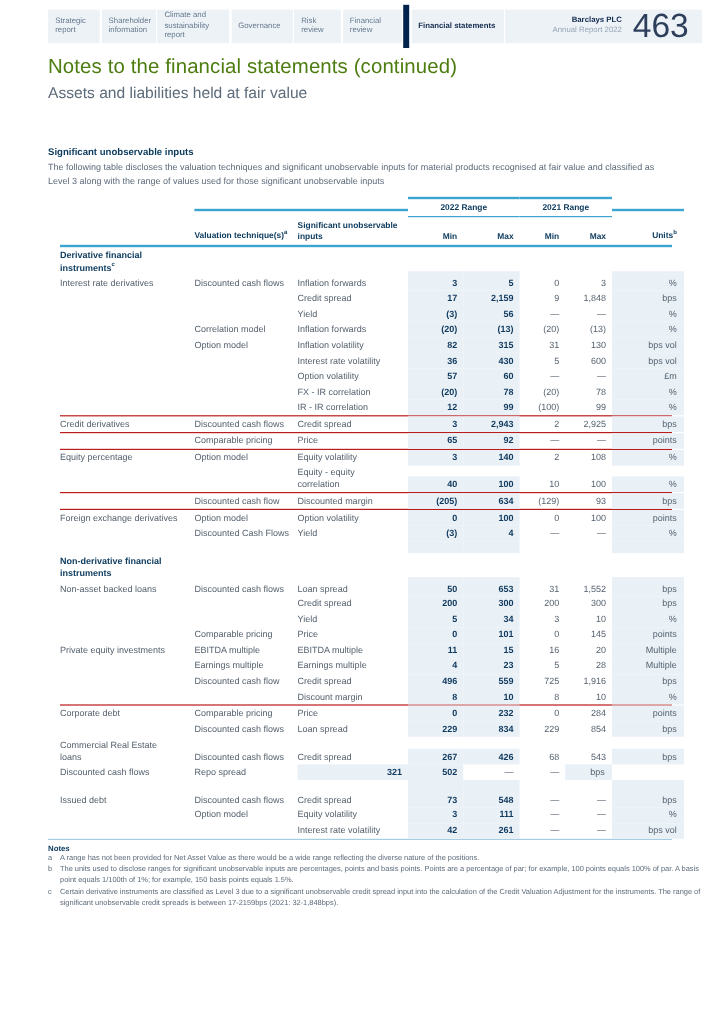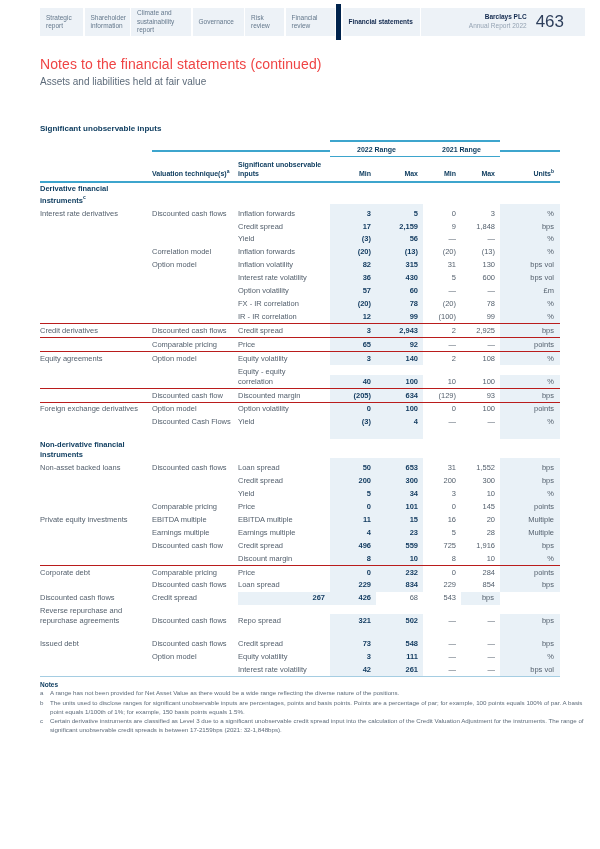--- a/index.html
+++ b/index.html
@@ -11,31 +11,31 @@
   .tab { background:#edf2f7; font-size:6.5px; line-height:1.3; color:#64788c;
          display:flex; align-items:center; padding:0 6px; }
   .tab.t0{width:43px}.tab.t1{width:45px}.tab.t2{width:60px}.tab.t3{width:51px}
   .tab.t4{width:39px}.tab.t5{width:49px}.tab.t6{width:77px}
   .tab.active { color:#12294e; font-weight:bold; }
   .accentbar { width:5px; background:#00234d; position:relative; top:-4px; height:36px; flex-shrink:0; }
   .brandbox { flex:1; background:#edf2f7; display:flex; align-items:center; justify-content:flex-end; padding-right:4px; }
   .brandtxt { text-align:right; font-size:6.5px; line-height:1.35; }
   .brandtxt .b1 { color:#12294e; font-weight:bold; }
   .brandtxt .b2 { color:#95a3b3; }
-  .pagenum { font-size:17px; font-weight:400; color:#2e3f5c; margin-left:9px; margin-right:17px; }
-
-  
-  h1.title { margin-top:20px; font-size:14px; font-weight:400; color:#ef4444; letter-spacing:0.1px; }
-  .subtitle { margin-top:4px; font-size:10px; color:#5d6b7a; }
+  .pagenum { font-size:28px; font-weight:400; color:#2e3f5c; margin-left:9px; margin-right:7px; }
+
+  
+  h1.title { margin-top:10px; font-size:17px; font-weight:400; color:#4d7c0f; letter-spacing:0.1px; }
+  .subtitle { margin-top:4px; font-size:13px; color:#5d6b7a; }
   .sec-head { margin-top:37px; font-size:8px; font-weight:bold; color:#0b3a5d; }
   .intro { margin-top:3px; font-size:7.5px; line-height:1.5; color:#5d6b7a; width:522px; }
 
   
   .table { margin-top:7px; width:520px; font-size:7.5px; border-bottom:1px solid #a5cde2; }
-  .trow { display:grid; grid-template-columns:112px 86px 92px 46px 47px 38px 39px 60px; align-items:end; }
+  .trow { display:grid; grid-template-columns:112px 86px 92px 46px 47px 38px 39px 60px; align-items:end;margin-left:10px; }
   .trow > div { padding:1.6px 0; line-height:1.3; }
   .shade { background:#e9f1f7; }
   .v { text-align:right; padding-right:5px !important; }
   .u { padding-right:6px !important; }
   .v22 { font-weight:bold; color:#10395e; }
   .pre { white-space:pre-line; }
   .bt { border-top:1px solid #b91c1c; }
   sup { font-size:5px; vertical-align:super; }
 
   
@@ -83,20 +83,21 @@
           <div class="b2">Annual Report 2022</div>
         </div>
         <div class="pagenum">463</div>
       </div>
     </div>
 
   <h1 class="title">Notes to the financial statements (continued)</h1>
   <div class="subtitle">Assets and liabilities held at fair value</div>
 
   <div class="sec-head">Significant unobservable inputs</div>
+  <p class="intro">The following table discloses the valuation techniques and significant unobservable inputs for material products recognised at fair value and classified as Level 3 along with the range of values used for those significant unobservable inputs</p>
 
   <div class="table">
 
     <div class="trow hA">
       <div class="cA1"></div>
       <div class="cA2 rt"></div>
       <div class="cA3 rt range">2022 Range</div>
       <div class="cA4 rt range">2021 Range</div>
       <div class="cA5 rt"></div>
     </div>
@@ -226,21 +227,21 @@
           <div class="pre"></div>
           <div>Comparable pricing</div>
           <div class="pre">Price</div>
           <div class="v v22 shade">65</div>
           <div class="v v22 shade">92</div>
           <div class="v">—</div>
           <div class="v">—</div>
           <div class="v u shade">points</div>
         </div>
         <div class="trow bt">
-          <div class="pre">Equity agreements</div>
+          <div class="pre">Equity percentage</div>
           <div>Option model</div>
           <div class="pre">Equity volatility</div>
           <div class="v v22 shade">3</div>
           <div class="v v22 shade">140</div>
           <div class="v">2</div>
           <div class="v">108</div>
           <div class="v u shade">%</div>
         </div>
         <div class="trow">
           <div class="pre"></div>
@@ -396,31 +397,31 @@
           <div class="pre"></div>
           <div>Discounted cash flows</div>
           <div class="pre">Loan spread</div>
           <div class="v v22 shade">229</div>
           <div class="v v22 shade">834</div>
           <div class="v">229</div>
           <div class="v">854</div>
           <div class="v u shade">bps</div>
         </div>
         <div class="trow">
+          <div class="pre">Commercial Real Estate
+loans</div>
           <div>Discounted cash flows</div>
           <div class="pre">Credit spread</div>
           <div class="v v22 shade">267</div>
           <div class="v v22 shade">426</div>
           <div class="v">68</div>
           <div class="v">543</div>
           <div class="v u shade">bps</div>
         </div>
         <div class="trow">
-          <div class="pre">Reverse repurchase and
-repurchase agreements</div>
           <div>Discounted cash flows</div>
           <div class="pre">Repo spread</div>
           <div class="v v22 shade">321</div>
           <div class="v v22 shade">502</div>
           <div class="v">—</div>
           <div class="v">—</div>
           <div class="v u shade">bps</div>
         </div>
         <div class="trow sprow">
           <div></div>

